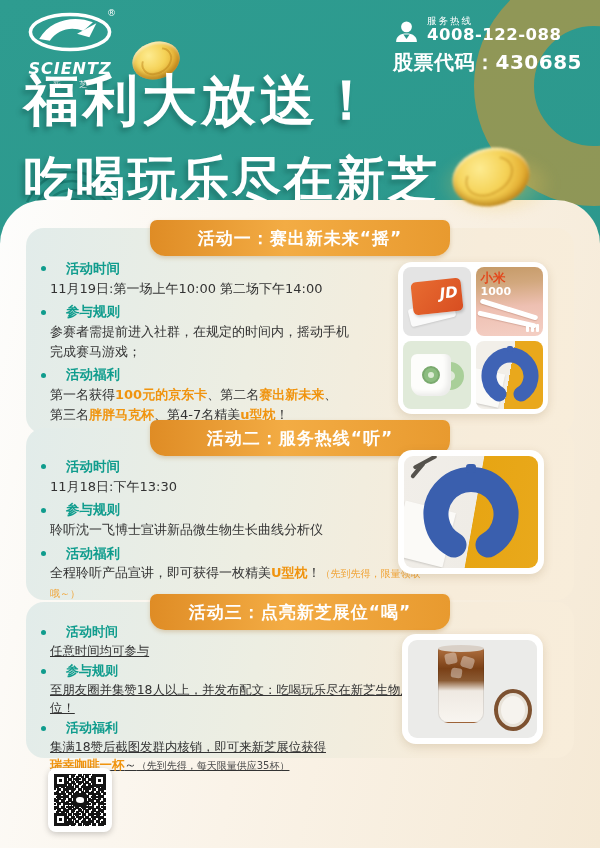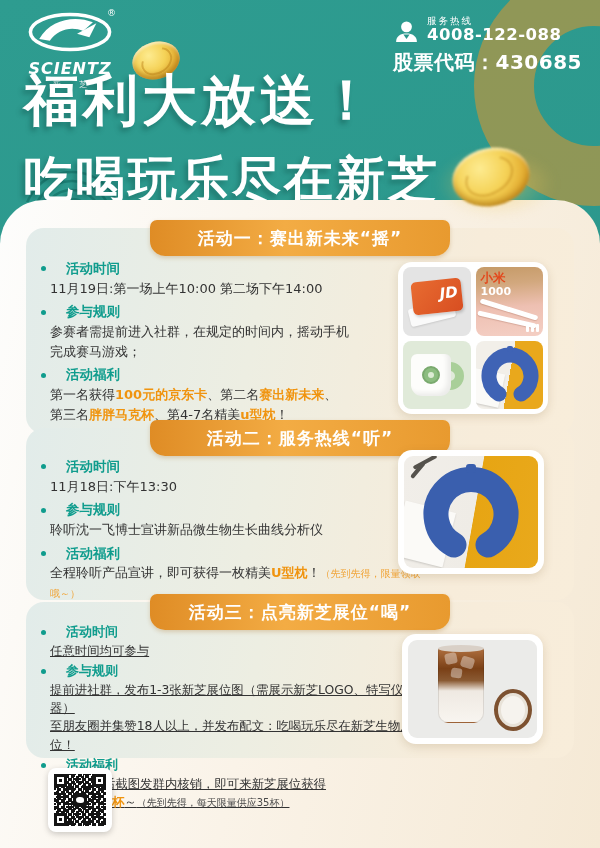--- a/index.html
+++ b/index.html
@@ -294,21 +294,20 @@
     <div class="card-txt">
       <div class="sec-head">
         <span class="dot"></span>
         <span>活动时间</span>
       </div>
       <div class="body-line">任意时间均可参与</div>
       <div class="sec-head">
         <span class="dot"></span>
         <span>参与规则</span>
       </div>
-      <div class="body-line">提前进社群，发布1-3张新芝展位图（需展示新芝LOGO、特写仪器）</div>
       <div class="body-line">至朋友圈并集赞18人以上，并发布配文：吃喝玩乐尽在新芝生物展</div>
       <div class="body-line">位！</div>
       <div class="sec-head">
         <span class="dot"></span>
         <span>活动福利</span>
       </div>
       <div class="body-line">集满18赞后截图发群内核销，即可来新芝展位获得</div>
       <div class="body-line"><span class="hl">瑞幸咖啡一杯</span><span>～</span><span class="note-dark">（先到先得，每天限量供应35杯）</span></div>
     </div>
 

